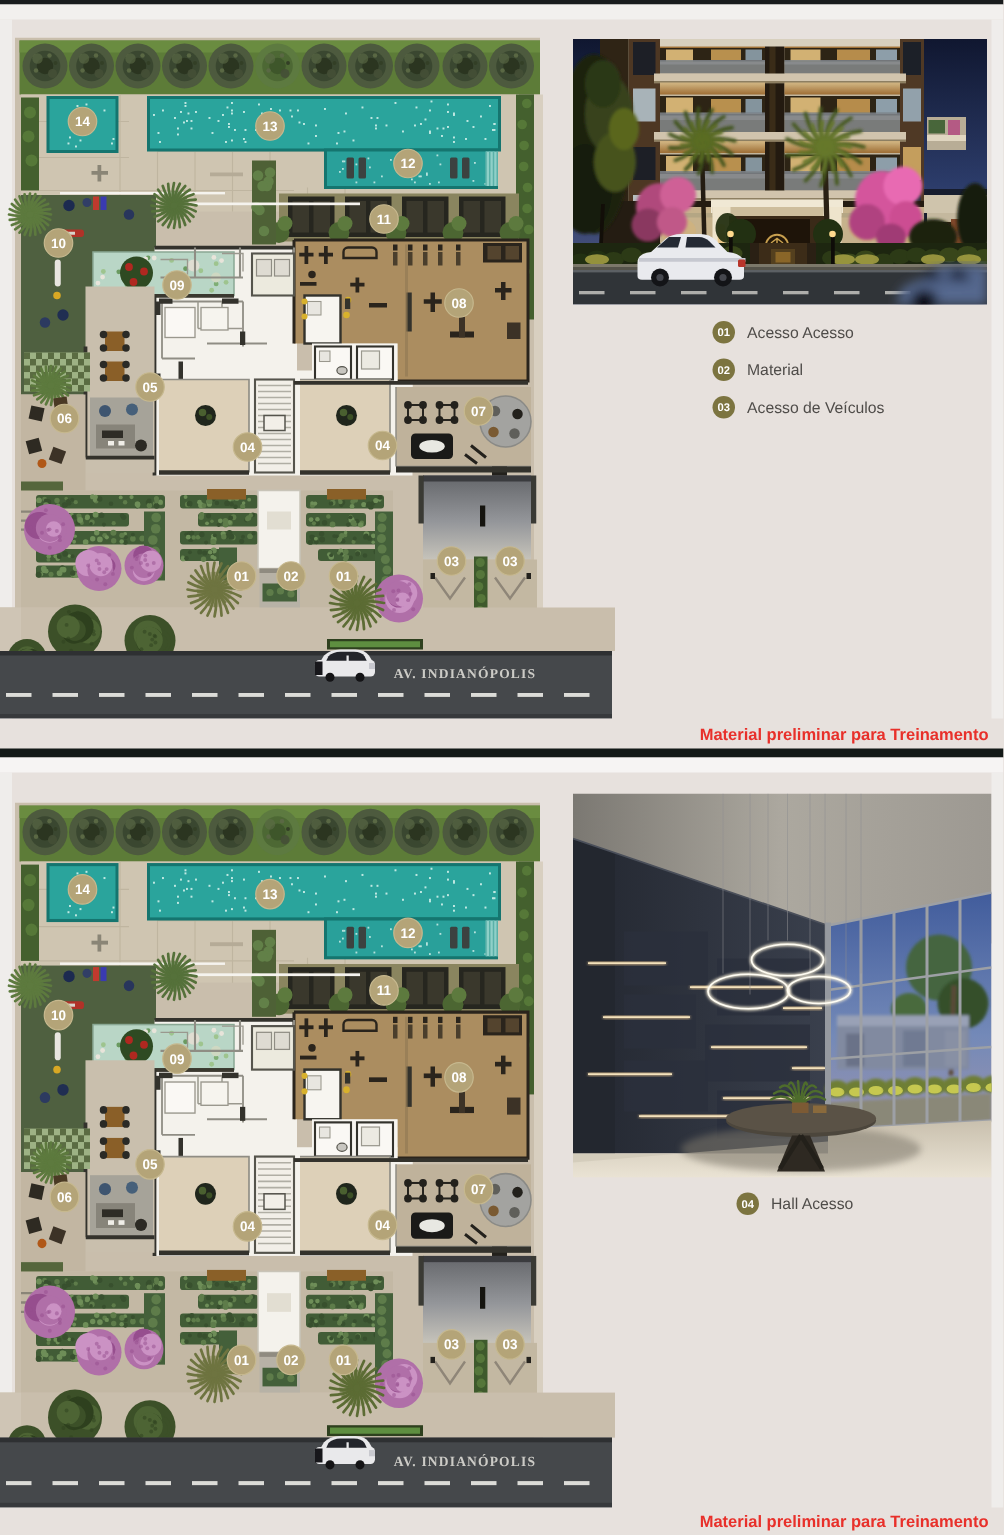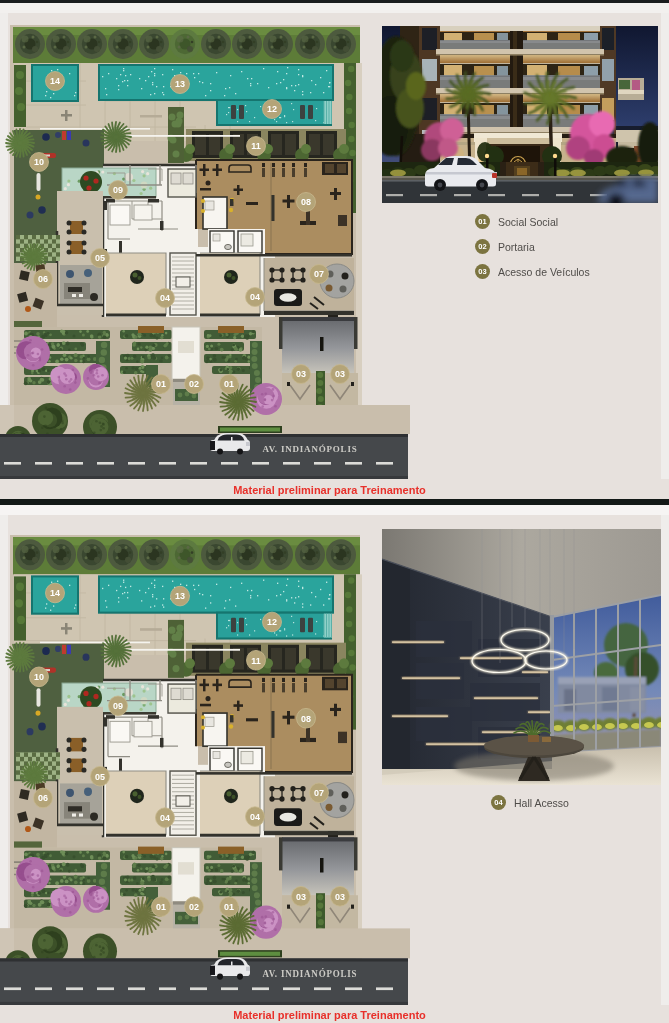--- a/index.html
+++ b/index.html
@@ -1,18 +1,18 @@
 <!DOCTYPE html>
 <html><head>
 <meta charset="utf-8">
 <style>
   html,body{margin:0;padding:0;}
   body{width:669px;height:1023px;position:relative;background:#e7e1dd;font-family:"Liberation Sans",sans-serif;overflow:hidden;}
   .abs{position:absolute;}
-  .cap{position:absolute;width:659px;text-align:center;color:#e8302a;font-weight:bold;font-size:11px;}
+  .cap{position:absolute;width:659px;text-align:right;color:#e8302a;font-weight:bold;font-size:11px;}
   .legend{position:absolute;display:flex;align-items:center;}
   .badge{width:15px;height:15px;border-radius:50%;background:#7c7440;color:#fff;font-size:7.5px;font-weight:bold;display:flex;align-items:center;justify-content:center;flex:none;}
   .ltxt{margin-left:8px;color:#4f4c49;font-size:10.5px;white-space:nowrap;}
 </style>
 </head>
 <body>
 <div class="abs" style="left:0;top:0;width:669px;height:3px;background:#191c1d;"></div>
 <div class="abs" style="left:0;top:3px;width:669px;height:10px;background:#f2f0ee;"></div>
 <div class="abs" style="left:0;top:13px;width:8px;height:466px;background:#efedeb;"></div>
 <div class="abs" style="left:661px;top:13px;width:8px;height:466px;background:#efedeb;"></div>
@@ -1653,25 +1653,25 @@
 </g>
 <g filter="url(#blur3)">
 <path d="M216 177 q1 -13 13 -15 l11 -8 q6 -3 13 -3 h23 v26 z" fill="#55688e"></path>
 <path d="M240 154 l-9 7 h18 z M252 154 h8 l6 7 h-16 z" fill="#141c30"></path>
 <ellipse cx="234" cy="174" rx="9" ry="7" fill="#0c0e14"></ellipse>
 </g>
 </svg>
 
 <div class="legend" style="left:475px;top:214px;">
     <div class="badge">01</div>
-    <div class="ltxt">Social Social</div>
+    <div class="ltxt">Acesso Acesso</div>
   </div>
 <div class="legend" style="left:475px;top:239px;">
     <div class="badge">02</div>
-    <div class="ltxt">Portaria</div>
+    <div class="ltxt">Material</div>
   </div>
 <div class="legend" style="left:475px;top:264px;">
     <div class="badge">03</div>
     <div class="ltxt">Acesso de Veículos</div>
   </div>
 
 <div class="cap" style="top:484px;">Material preliminar para Treinamento</div>
 
 <div class="abs" style="left:0;top:499px;width:669px;height:6px;background:#131917;"></div>
 <div class="abs" style="left:0;top:505px;width:669px;height:10px;background:#f6f4f3;"></div>

